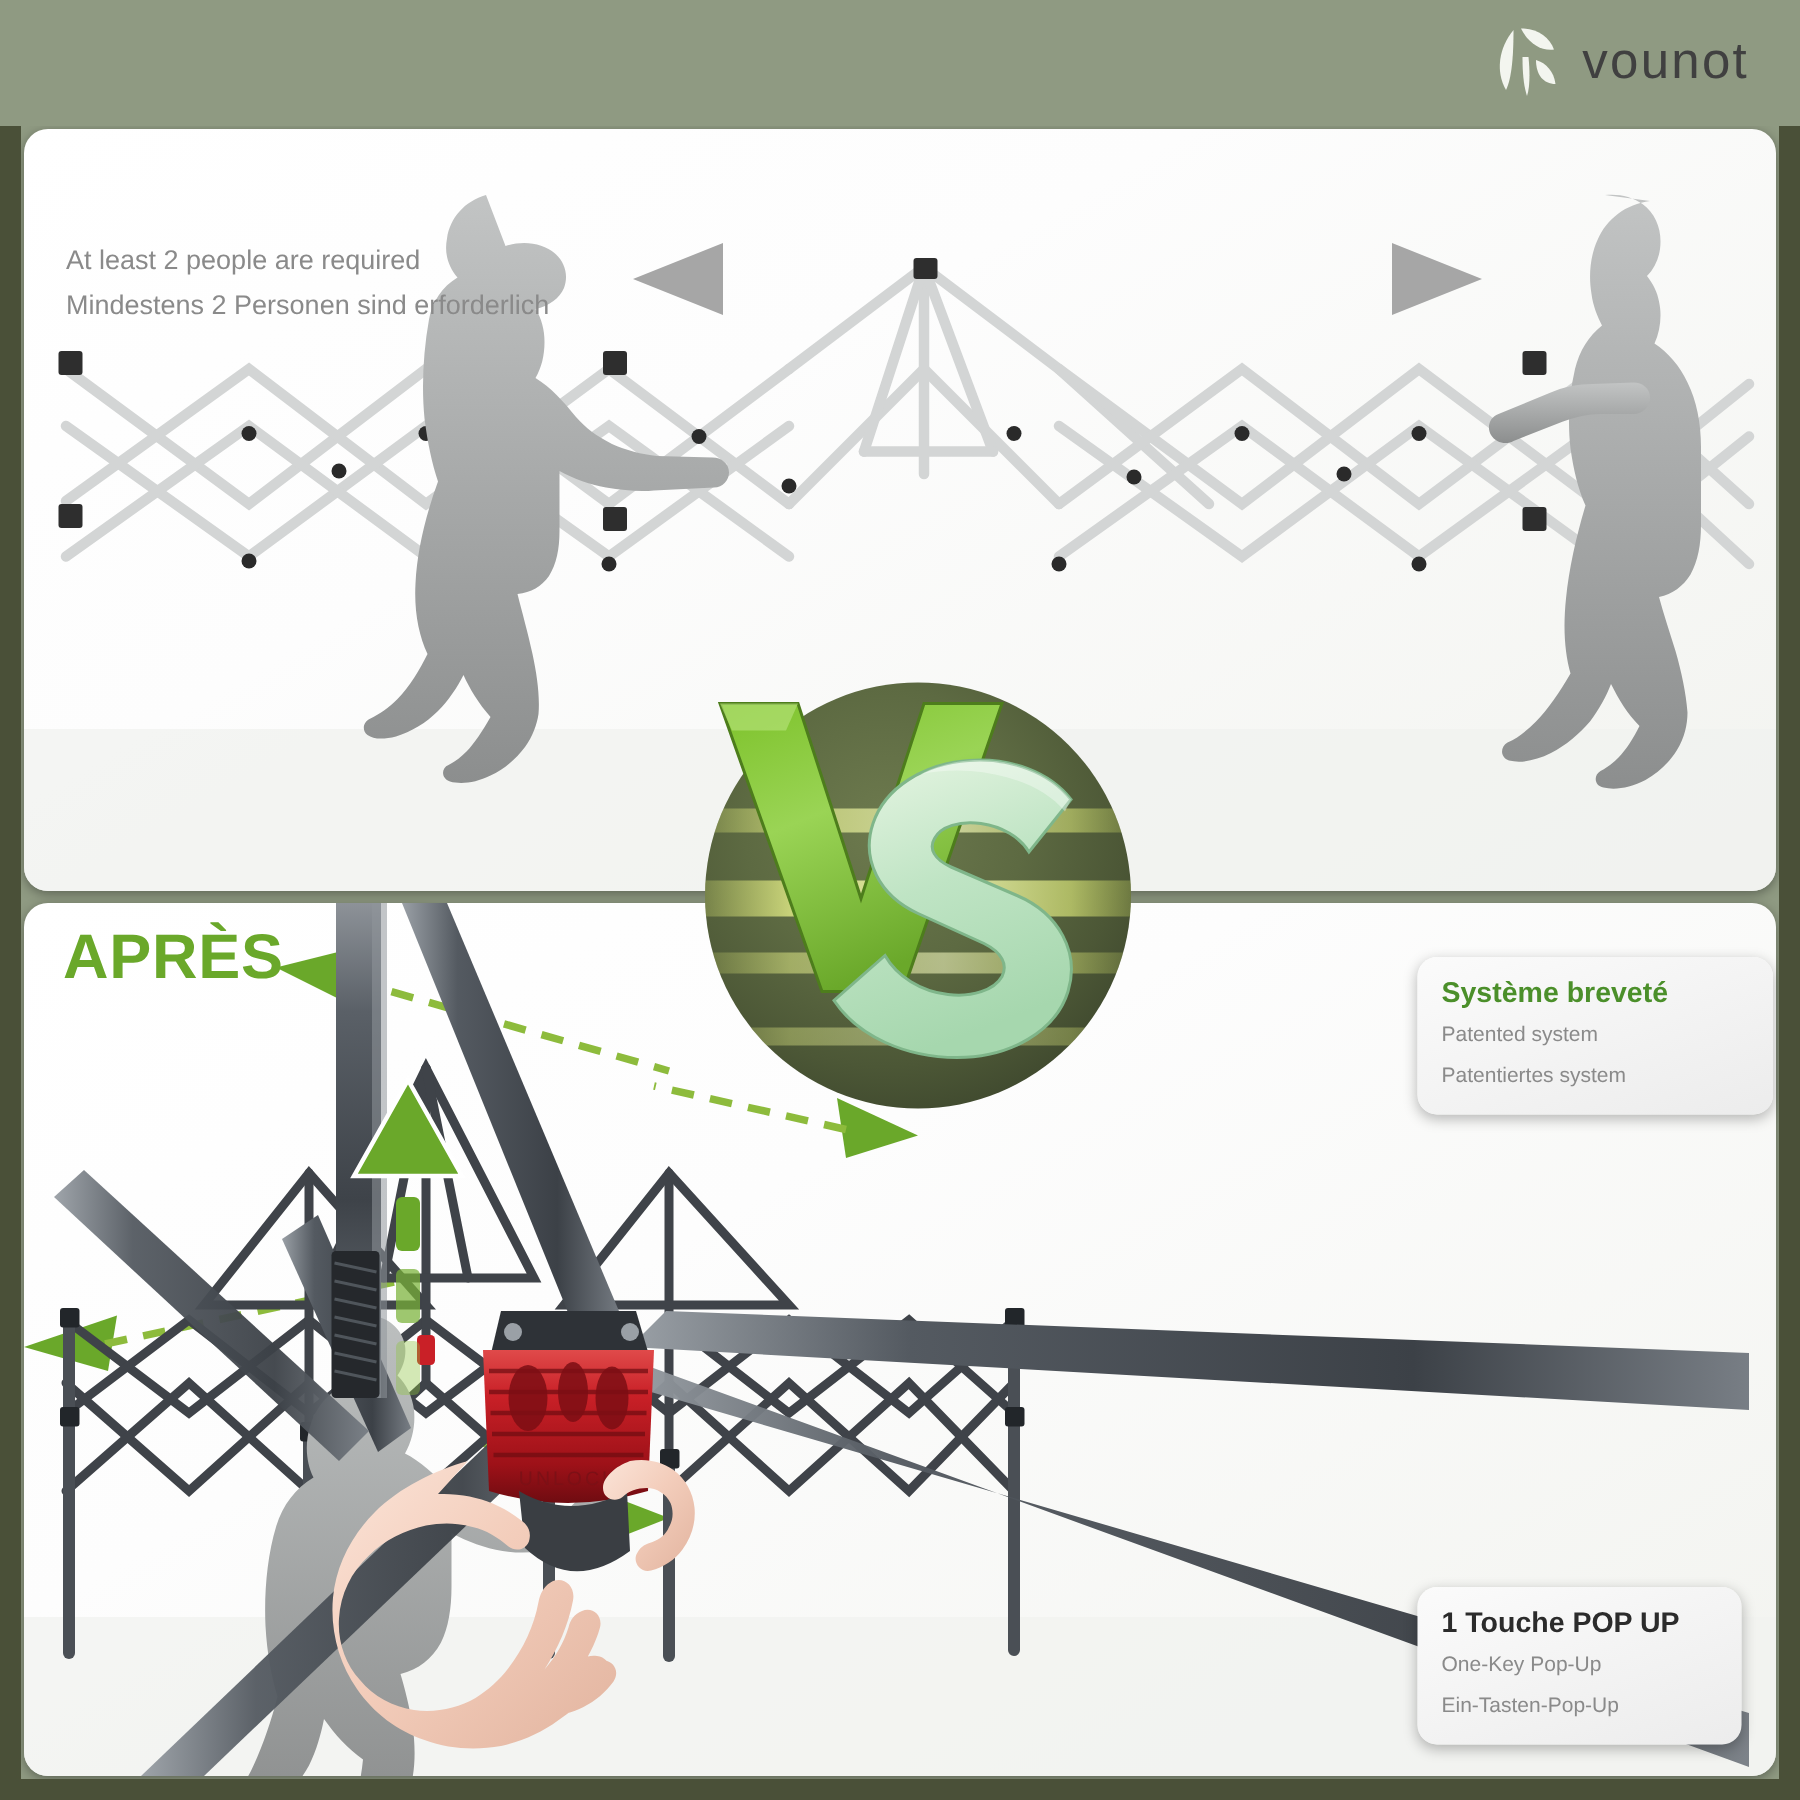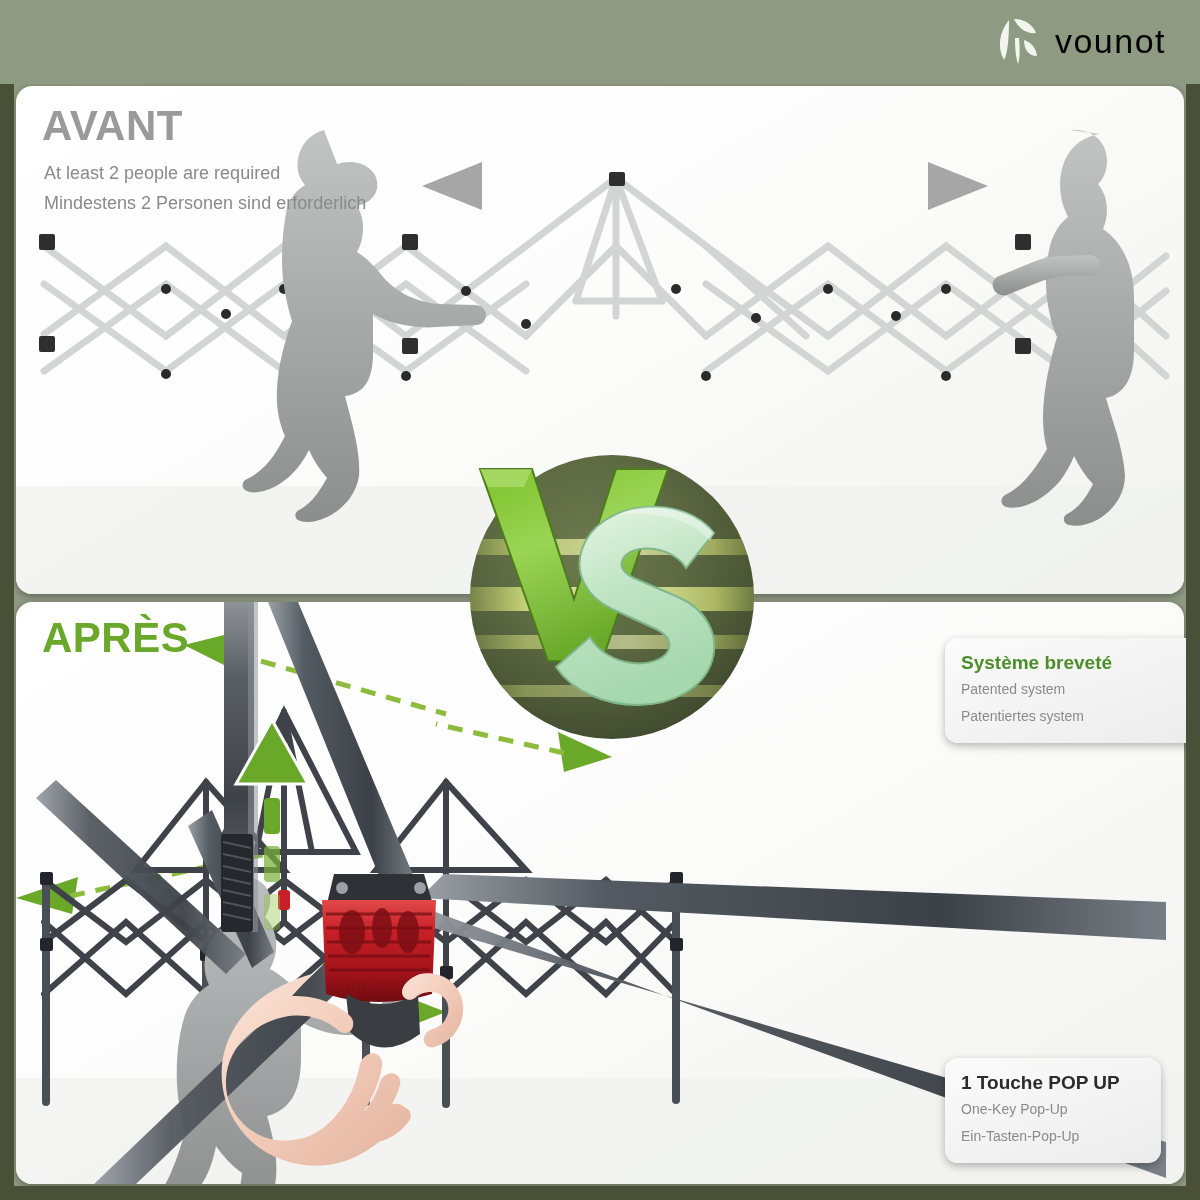--- a/index.html
+++ b/index.html
@@ -28,21 +28,21 @@
   }
 
   
   #brand {
     position: absolute; right: 34px; top: 16px;
     display: flex; align-items: center; gap: 14px;
     z-index: 45;
   }
   #brand .logo-mark { width: 46px; height: 50px; display:block; }
   #brand .wordmark {
-    color: #000000; font-size: 34px; letter-spacing: 1.5px;
+    color: #404040; font-size: 34px; letter-spacing: 1.5px;
     font-weight: 400;
   }
 
   
   .panel {
     position: absolute;
     background: linear-gradient(150deg,#ffffff 0%,#fdfdfd 38%,#f2f3ef 100%);
     border-radius: 16px;
     box-shadow: 0 2px 7px rgba(0,0,0,.35);
     overflow: hidden;
@@ -67,21 +67,21 @@
 
   
   .callout {
     position: absolute;
     background: linear-gradient(160deg,#fbfbfb,#ececec);
     border-radius: 13px;
     box-shadow: 0 3px 9px rgba(0,0,0,.28);
     padding: 11px 16px 13px 16px;
     z-index: 30;
   }
-  #callout-patent { left: 945px; top: 638px; width: 256px; }
+  #callout-patent { left: 945px; top: 638px; width: 237px; }
   #callout-popup  { left: 945px; top: 1058px; width: 216px; }
   .co-1 { font-size: 19px; font-weight: 700; line-height: 27px; }
   .co-2, .co-3 { font-size: 14px; color: #8a8a8a; line-height: 27px; }
   #callout-patent .co-1 { color: #4b8f2a; }
   #callout-popup  .co-1 { color: #2b2b2b; }
 
   
   #vs-badge {
     position: absolute; left: 462px; top: 447px;
     width: 300px; height: 300px; z-index: 35;
@@ -209,21 +209,20 @@
           c0 -16 -3 -31 -9 -43 c-5 -11 -13 -20 -22 -26
           c4 -9 5 -19 3 -28 c-1 -6 -4 -12 -8 -17
           c6 -6 9 -14 9 -23 c0 -10 -4 -19 -12 -25 c-7 -5 -16 -7 -25 -6 z"></path>
         <path fill="url(#silGrad)" d="
           M1046 170 c-10 0 -20 2 -29 6 l-34 14 c-6 2 -8 9 -5 14
           c3 5 10 7 15 4 l33 -13 c8 -3 17 -5 25 -5 l22 0 c6 0 11 -5 11 -11
           c0 -6 -5 -10 -11 -10 z"></path>
       </g>
     </svg>
 
-    <div class="sec-title" id="t-avant">AVANT</div>
 
     <div class="sub-block" id="sub-avant">
       <div class="sub-en">At least 2 people are required</div>
       <div class="sub-de">Mindestens 2 Personen sind erforderlich</div>
     </div>
   </div>
 
   <div class="panel" id="panel-apres">
 
     <svg id="apres-art" viewBox="0 0 1168 582" preserveAspectRatio="none">

